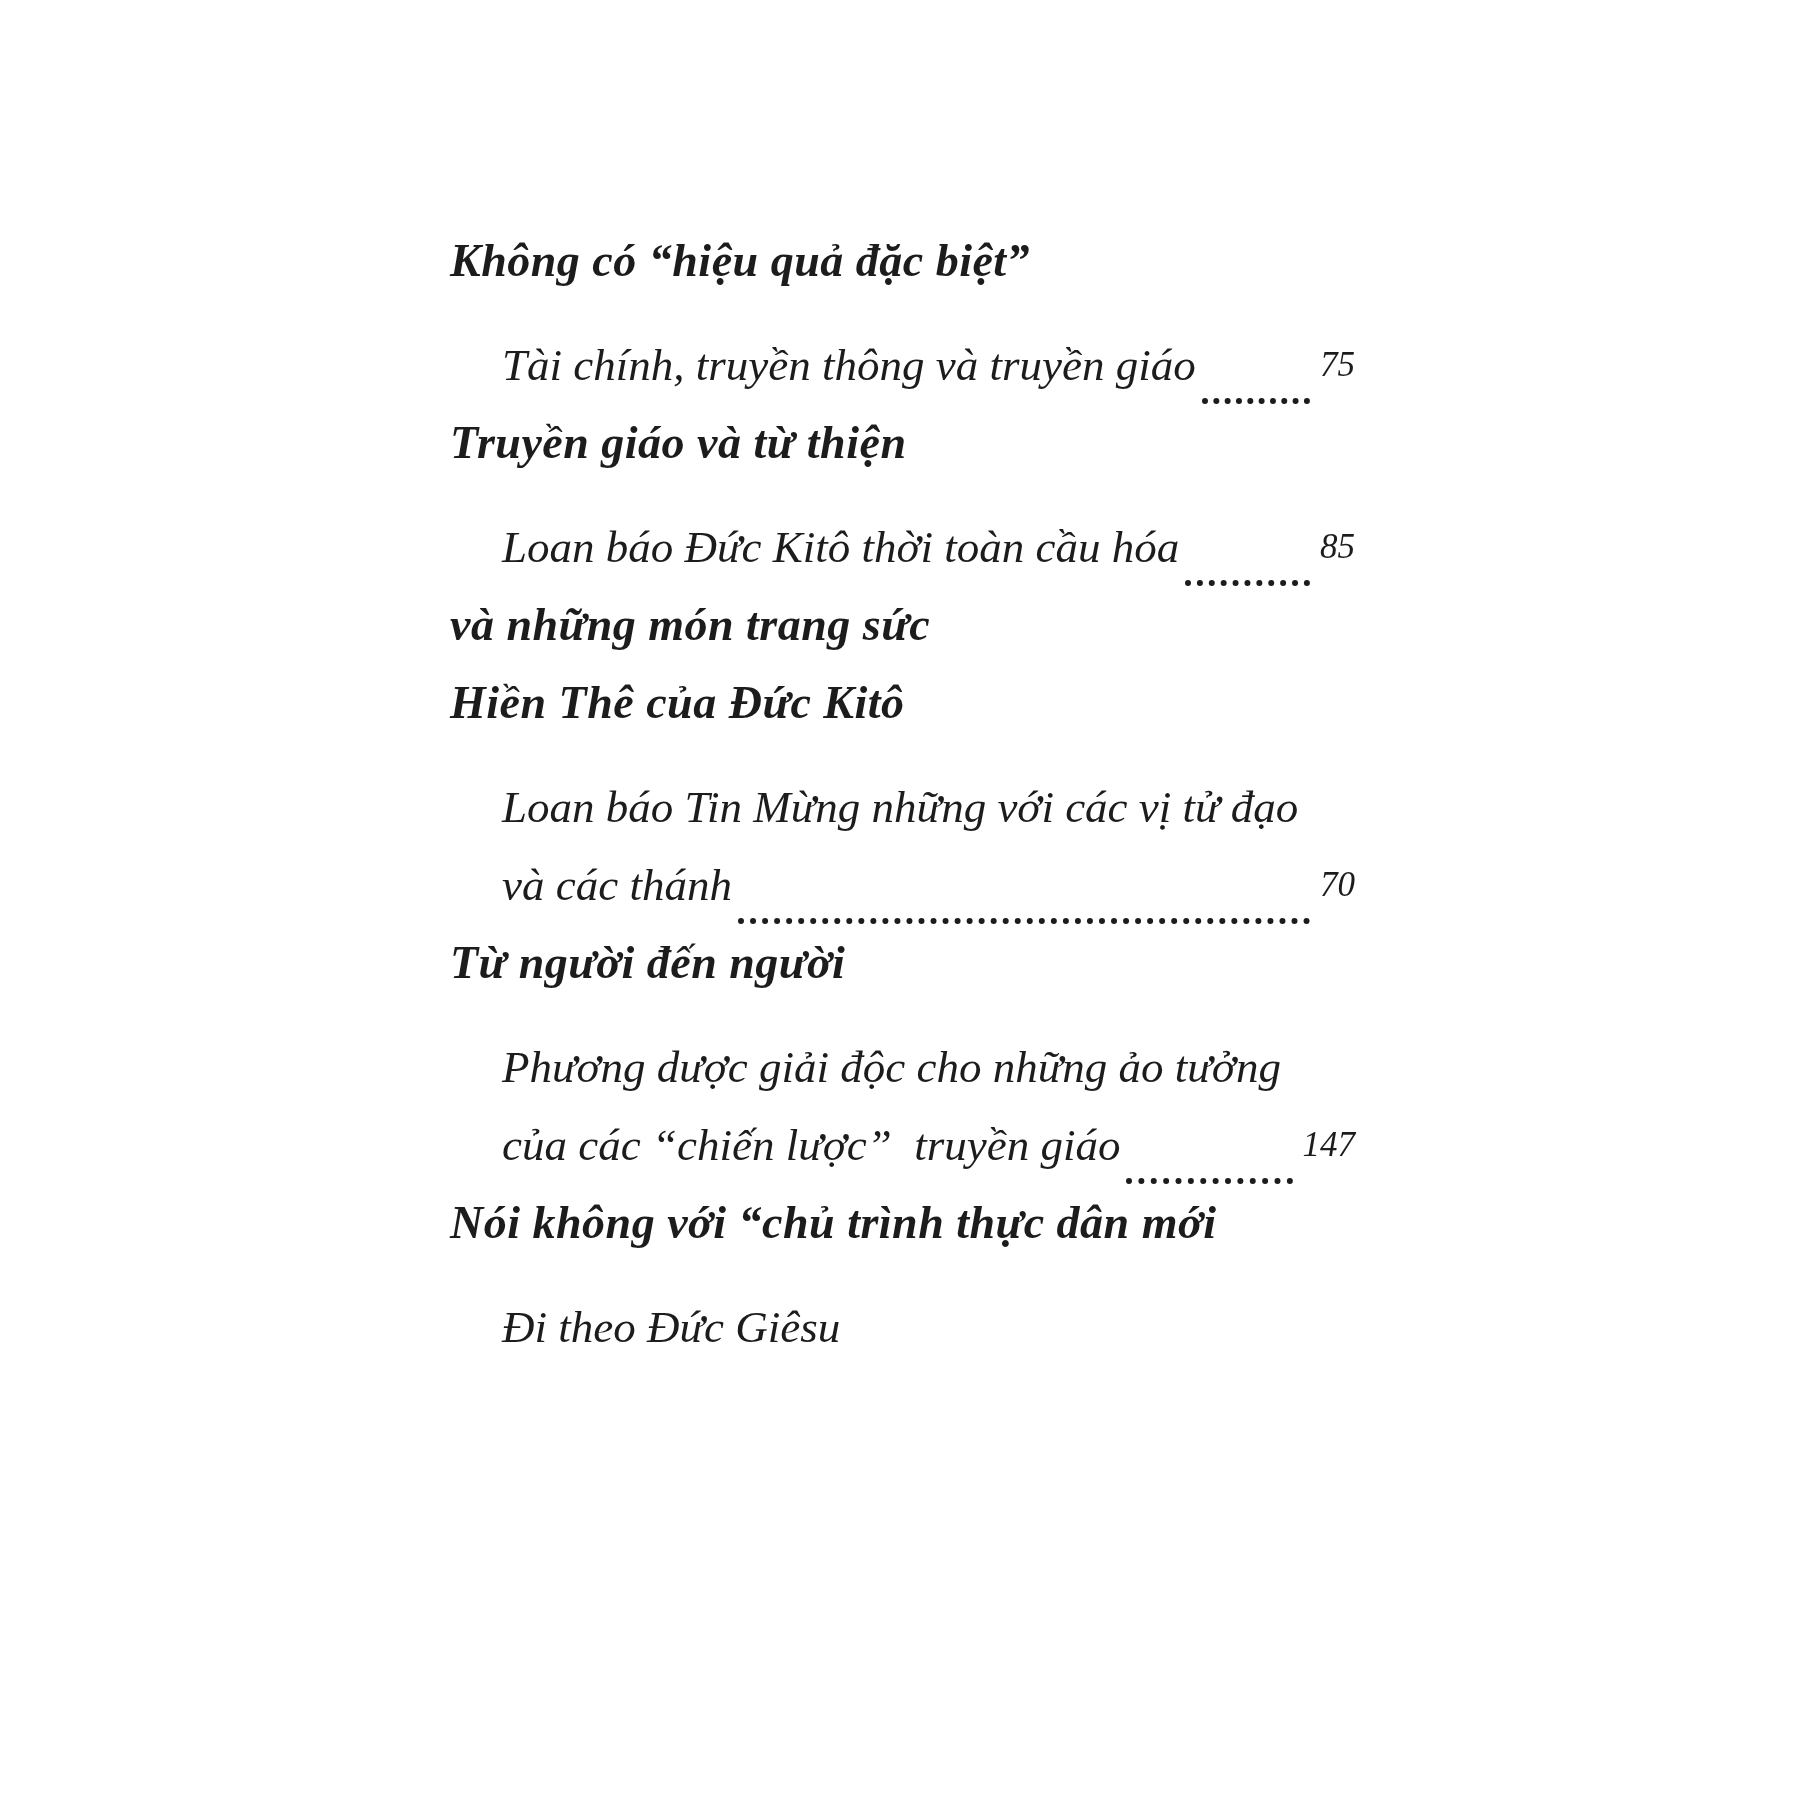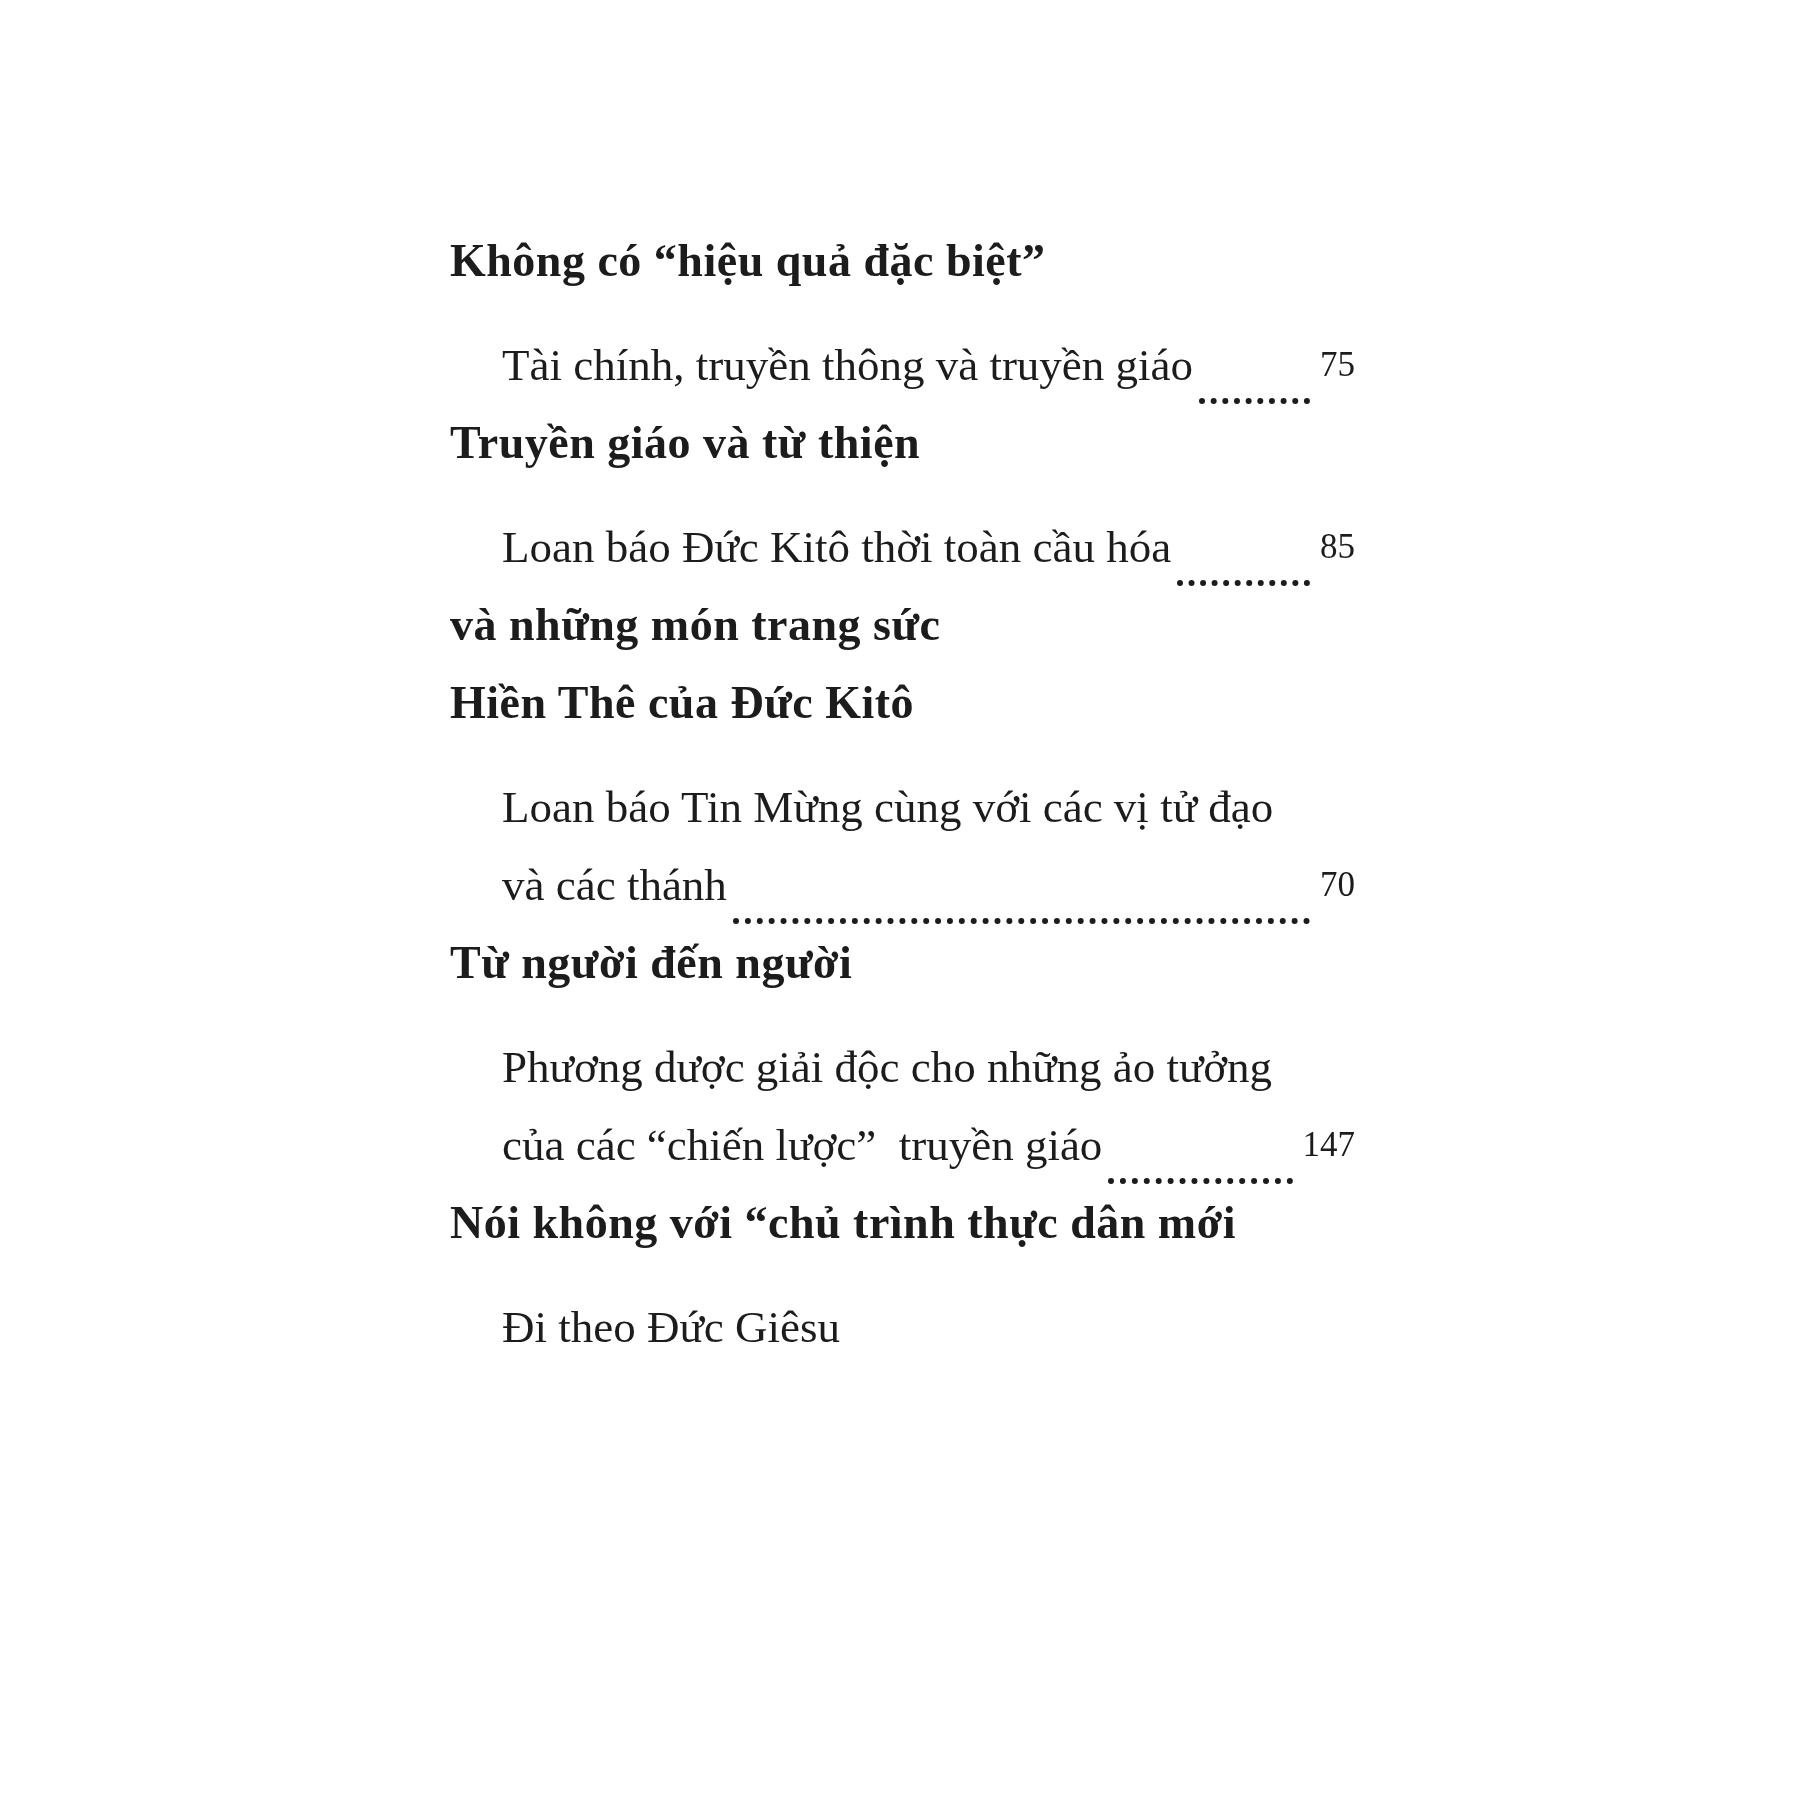--- a/index.html
+++ b/index.html
@@ -17,20 +17,21 @@
     overflow: hidden;
   }
   .toc {
     position: absolute;
     top: 222px;
     left: 450px;
     width: 905px;
   }
   .block {
     margin: 0 0 26px 0;
+    font-style: italic;
   }
   .block:last-child {
     margin-bottom: 0;
   }
   .heading-line {
     font-size: 46px;
     font-weight: bold;
     line-height: 78px;
     letter-spacing: 0.5px;
     white-space: pre-wrap;
@@ -79,21 +80,21 @@
         <div class="block">
           <div class="entry-line with-page"><span class="line-text">Loan báo Đức Kitô thời toàn cầu hóa</span><span class="dot-leader"></span><span class="page-number">85</span></div>
         </div>
       </section>
       <section class="toc-item">
         <div class="block">
           <div class="heading-line">và những món trang sức</div>
           <div class="heading-line">Hiền Thê của Đức Kitô</div>
         </div>
         <div class="block">
-          <div class="entry-line"><span class="line-text">Loan báo Tin Mừng cùng với các vị tử đạo</span></div>
+          <div class="entry-line"><span class="line-text">Loan báo Tin Mừng những với các vị tử đạo</span></div>
           <div class="entry-line with-page"><span class="line-text">và các thánh</span><span class="dot-leader"></span><span class="page-number">70</span></div>
         </div>
       </section>
       <section class="toc-item">
         <div class="block">
           <div class="heading-line">Từ người đến người</div>
         </div>
         <div class="block">
           <div class="entry-line"><span class="line-text">Phương dược giải độc cho những ảo tưởng</span></div>
           <div class="entry-line with-page"><span class="line-text">của các “chiến lược”  truyền giáo</span><span class="dot-leader"></span><span class="page-number">147</span></div>

